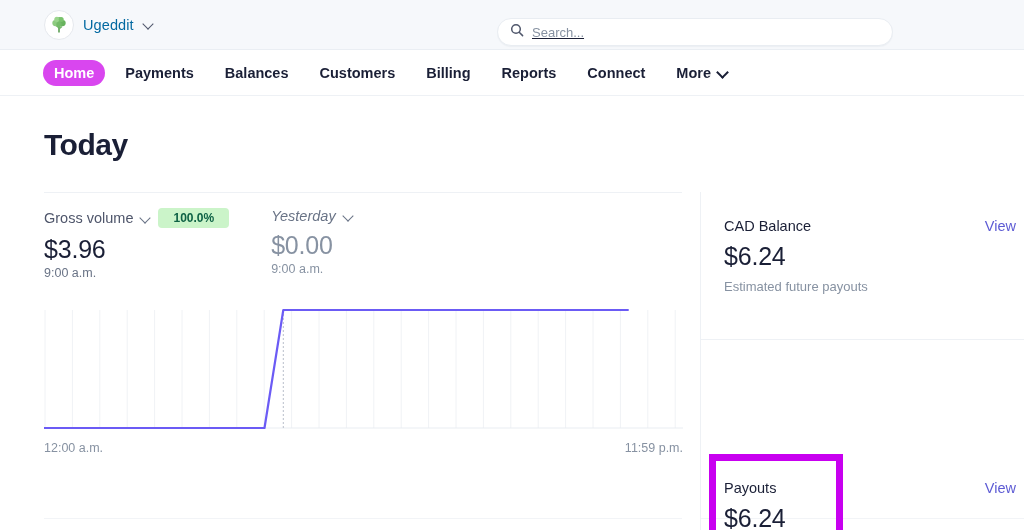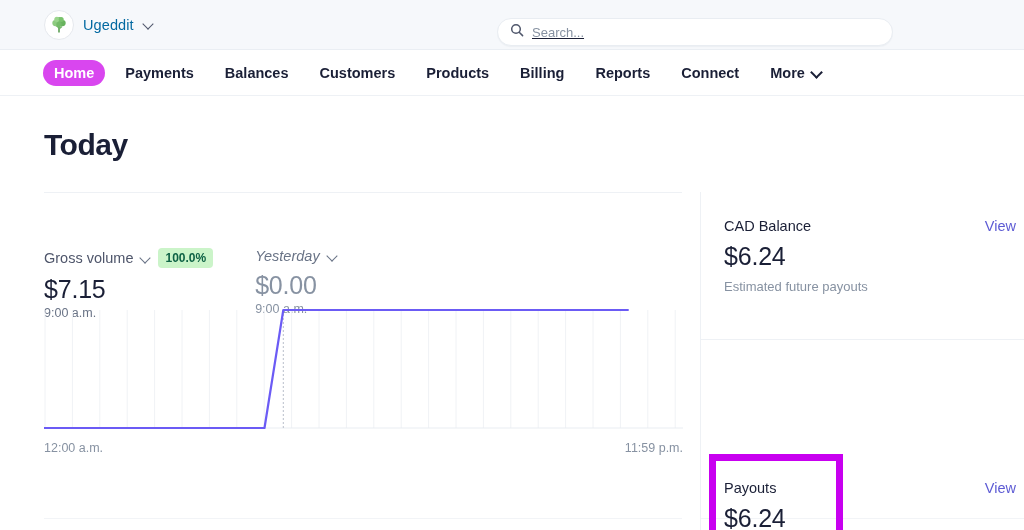--- a/index.html
+++ b/index.html
@@ -211,21 +211,20 @@
   }
 
   .metric { margin-right: 0; }
   .metric.m2 { margin-left: 42px; }
 
   .metric-head {
     display: flex;
     align-items: center;
     gap: 7px;
     margin-bottom: 7px;
-    margin-top: 40px;
   }
 
   .metric-label {
     font-size: 14.5px;
     font-weight: 500;
     color: #4f566b;
   }
 
   .metric-label.muted { color: #697386; font-style: italic; }
 
@@ -243,21 +242,21 @@
     border-bottom: 1.5px solid #697386;
     transform: rotate(45deg);
   }
 
   .badge {
     background: #cbf4c9;
     color: #0e6245;
     font-size: 12px;
     font-weight: 600;
     border-radius: 4px;
-    padding: 2px 7px;
+    padding: 2px 15px;
     line-height: 16px;
   }
 
   .metric-value {
     font-size: 25px;
     font-weight: 400;
     color: #1a1f36;
     letter-spacing: -0.2px;
     margin-bottom: 2px;
   }
@@ -400,23 +399,20 @@
   <div class="nav-item">
     <span>Payments</span>
   </div>
   <div class="nav-item">
     <span>Balances</span>
   </div>
   <div class="nav-item">
     <span>Customers</span>
   </div>
   <div class="nav-item">
-    <span>Products</span>
-  </div>
-  <div class="nav-item">
     <span>Billing</span>
   </div>
   <div class="nav-item">
     <span>Reports</span>
   </div>
   <div class="nav-item">
     <span>Connect</span>
   </div>
   <div class="nav-item">
     <span>More</span>
@@ -434,21 +430,21 @@
   <div class="hr-bottom-right"></div>
 
   <div class="metrics">
 
     <div class="metric">
       <div class="metric-head">
         <span class="metric-label">Gross volume</span>
         <span class="mchev"></span>
         <span class="badge">100.0%</span>
       </div>
-      <div class="metric-value">$7.15</div>
+      <div class="metric-value">$3.96</div>
       <div class="metric-time">9:00 a.m.</div>
     </div>
 
     <div class="metric m2">
       <div class="metric-head">
         <span class="metric-label muted">Yesterday</span>
         <span class="mchev"></span>
       </div>
       <div class="metric-value muted">$0.00</div>
       <div class="metric-time muted">9:00 a.m.</div>

